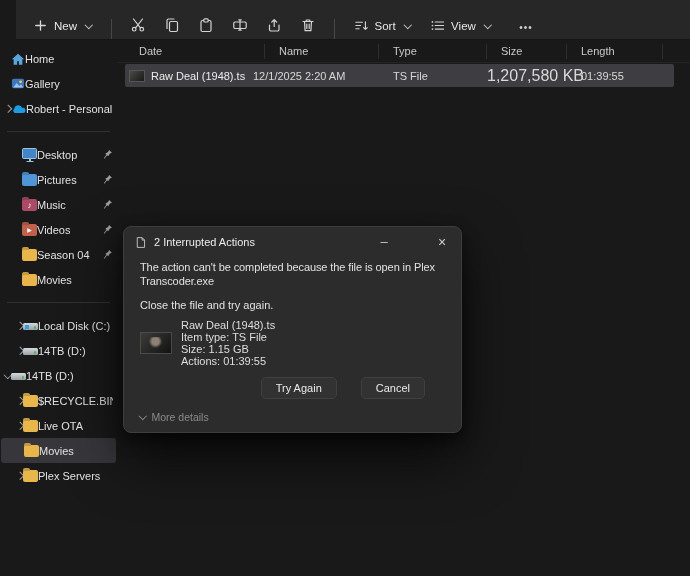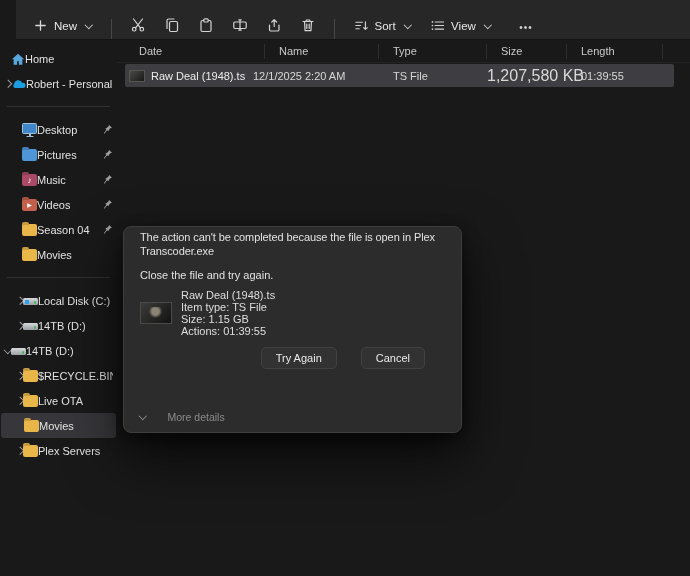--- a/index.html
+++ b/index.html
@@ -75,21 +75,21 @@
   .instr{margin:11px 0 0;color:#e2e2e2}
   .finfo{display:flex;gap:9px;margin-top:8px;align-items:center}
   .fthumb{width:30px;height:20px;flex:none;background:linear-gradient(135deg,#3c3c3a,#121212);
     border:1px solid #4a4a4a;position:relative}
   .fthumb::after{content:"";position:absolute;left:8px;top:4px;width:13px;height:11px;
     background:radial-gradient(circle at 50% 40%,#8d8375 0 38%,rgba(0,0,0,0) 72%)}
   .flines{line-height:12px;color:#dedede}
   .dlg-buttons{display:flex;justify-content:flex-end;gap:24px;margin-top:10px;padding-right:20px}
   .dbtn{background:#323232;border:1px solid #404040;color:#eaeaea;font-size:11px;
     padding:4px 14px;border-radius:5px;min-width:62px;cursor:default}
-  .more{position:absolute;left:16px;bottom:9px;display:flex;align-items:center;gap:22px;color:#8b8b8b;font-size:10.5px}
+  .more{position:absolute;left:16px;bottom:9px;display:flex;align-items:center;gap:6px;color:#8b8b8b;font-size:10.5px}
   .chev.dim{border-color:#8b8b8b}
   svg{display:block}
 </style>
 </head>
 <body>
 
 <div class="toolbar">
   <button class="tb-btn">
     <span class="svgi">
       <svg width="15" height="15" viewBox="0 0 16 16" fill="none" stroke="#d8d8d8" stroke-width="1.4" stroke-linecap="round">
@@ -182,20 +182,31 @@
   <div class="sb-item">
     <span class="slot"></span>
     <span class="svgi">
       <svg width="14" height="14" viewBox="0 0 16 15">
           <path d="M8 1.5L1 7.8h2v6.2h4V10h2v4h4V7.8h2z" fill="#58a6dc"></path>
         </svg>
     </span>
     <span class="lbl">Home</span>
   </div>
 
+  <div class="sb-item">
+    <span class="slot"></span>
+    <span class="svgi">
+      <svg width="14" height="13" viewBox="0 0 16 15">
+          <rect x="1" y="2" width="14" height="11" rx="2" fill="#3b77bd"></rect>
+          <circle cx="11" cy="5.5" r="1.6" fill="#f6c84c"></circle>
+          <path d="M2.5 12l4-5 3 3.5 2-2 2.5 3.5z" fill="#9fc3e8"></path>
+        </svg>
+    </span>
+    <span class="lbl">Gallery</span>
+  </div>
 
   <div class="sb-item">
     <span class="slot">
         <span class="chev"></span>
       </span>
     <span class="svgi">
       <svg width="15" height="11" viewBox="0 0 18 13">
           <path d="M5 12h9.2a3.2 3.2 0 1 0-.8-6.3A5 5 0 0 0 3.8 7 2.8 2.8 0 0 0 5 12z" fill="#1b9de2"></path>
         </svg>
     </span>
@@ -319,20 +330,31 @@
       <span>Raw Deal (1948).ts</span>
     </span>
     <span class="cell c-date">12/1/2025 2:20 AM</span>
     <span class="cell c-type">TS File</span>
     <span class="cell sizec c-size">1,207,580 KB</span>
     <span class="cell c-len">01:39:55</span>
   </div>
 </div>
 
 <div class="dialog">
+  <div class="dlg-title">
+    <span class="svgi">
+      <svg width="13" height="13" viewBox="0 0 16 16" fill="none" stroke="#c0c0c0" stroke-width="1.2" stroke-linejoin="round">
+          <path d="M4 2h6l3 3v9H4z"></path>
+          <path d="M10 2v3h3"></path>
+        </svg>
+    </span>
+    <span class="dlg-title-text">2 Interrupted Actions</span>
+    <button class="dlg-min">–</button>
+    <button class="dlg-close">×</button>
+  </div>
   <div class="dlg-body">
     <p class="msg">The action can't be completed because the file is open in Plex Transcoder.exe</p>
     <p class="instr">Close the file and try again.</p>
     <div class="finfo">
       <span class="fthumb"></span>
       <div class="flines">
         <div>Raw Deal (1948).ts</div>
         <div>Item type: TS File</div>
         <div>Size: 1.15 GB</div>
         <div>Actions: 01:39:55</div>

